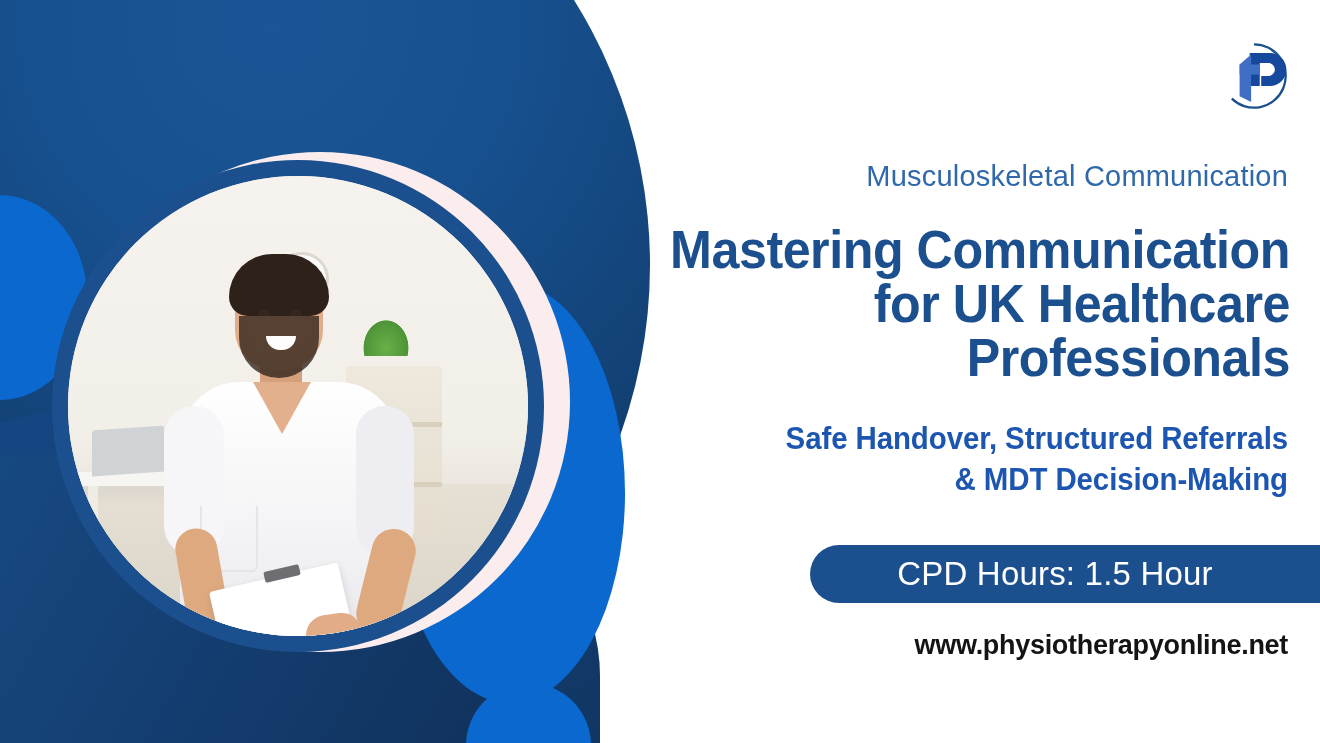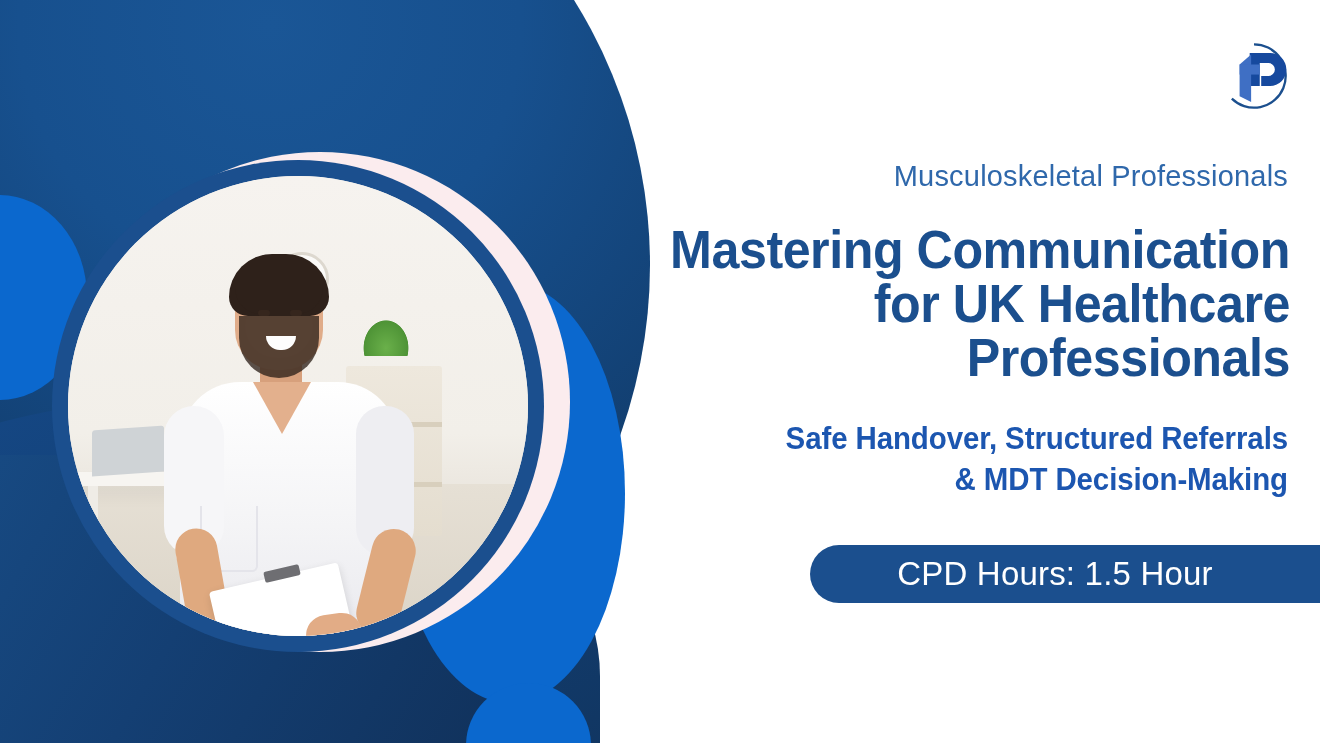--- a/index.html
+++ b/index.html
@@ -296,32 +296,33 @@
       <span>
         <svg class="brandlogo" viewBox="0 0 100 100" aria-hidden="true">
           <path d="M50 6 A44 44 0 1 1 19.2 81.4" fill="none" stroke="#1b4f8e" stroke-width="3.2"></path>
           <path d="M44 18 L72 18 A23 23 0 0 1 72 64 L60 64 L60 50 L70 50 A9 9 0 0 0 70 32 L58 32 L58 64 L44 64 Z" fill="#16499e"></path>
           <path d="M30 34 L46 20 L46 86 L30 78 Z" fill="#3f6fc4"></path>
           <path d="M30 34 L58 34 L58 48 L30 48 Z" fill="#3f6fc4"></path>
         </svg>
       </span>
     </div>
 
-    <div class="eyebrow">Musculoskeletal Professionals</div>
+    <div class="eyebrow">Musculoskeletal Communication</div>
 
     <div class="title">
       <span class="tline">Mastering Communication</span>
       <span class="tline">for UK Healthcare</span>
       <span class="tline">Professionals</span>
     </div>
 
     <div class="subtitle">
       <span class="sline">Safe Handover, Structured Referrals</span>
       <span class="sline">&amp; MDT Decision-Making</span>
     </div>
 
     <div class="cpd-badge">
       <span class="cpd-text">CPD Hours:  1.5 Hour</span>
     </div>
 
+    <div class="website">www.physiotherapyonline.net</div>
 
   </div>
 </div>
 
 </body></html>

